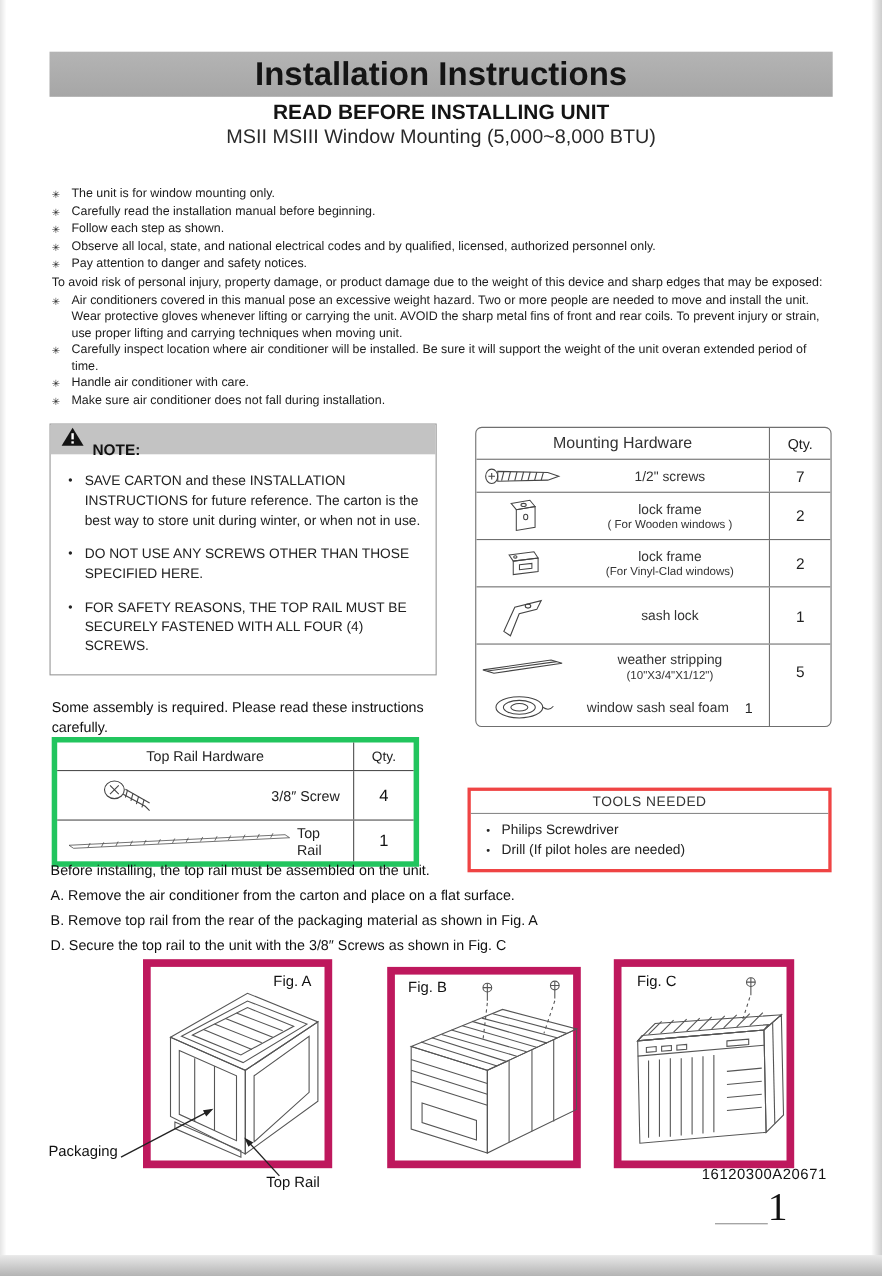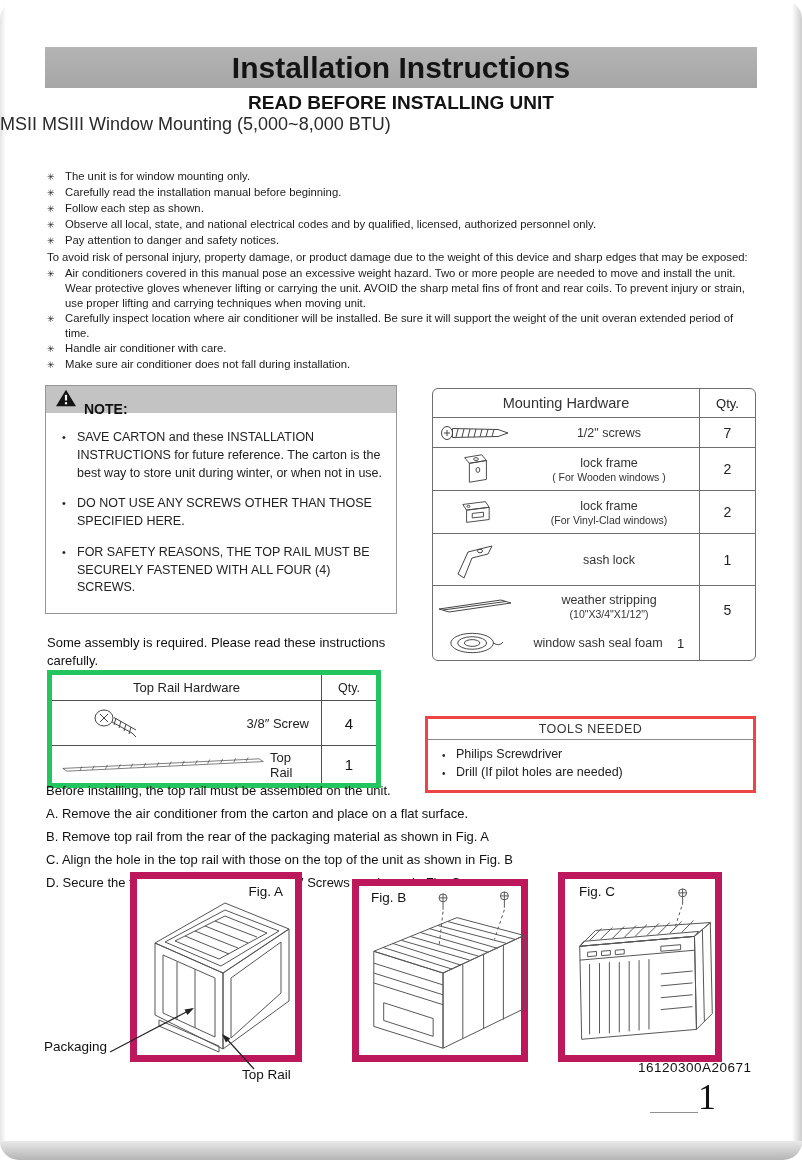--- a/index.html
+++ b/index.html
@@ -1,26 +1,26 @@
 <!DOCTYPE html>
 <html><head>
 <meta charset="utf-8">
 <style>
   * { margin:0; padding:0; box-sizing:border-box; }
   html,body { background:#ffffff; }
   body { font-family:"Liberation Sans", sans-serif; color:#1c1c1c; }
-  #page { position:relative; width:802px; height:1160px; background:#fff; overflow:hidden;border-radius:19px; }
+  #page { position:relative; width:802px; height:1160px; background:#fff; overflow:hidden; }
 
   
   .titlebar { position:absolute; left:45px; top:47px; width:712px; height:41px;
     background:linear-gradient(#b4b4b4,#a6a6a6); text-align:center; line-height:41px;
     font-size:30px; font-weight:bold; color:#141414; }
   .sub1 { position:absolute; left:0; top:92px; width:802px; text-align:center;
     font-size:19px; font-weight:bold; color:#141414; }
-  .sub2 { position:absolute; left:0; top:114px; width:802px; 
+  .sub2 { position:absolute; left:0; top:114px; width:802px; text-align:center;
     font-size:18px; color:#2a2a2a; }
   .warnbanner { position:absolute; left:45px; top:139px; width:712px; height:28px;
     background:#060606; color:#fff; text-align:center; line-height:28px;
     font-size:19px; font-weight:bold; }
 
   
   .warnings { position:absolute; left:47px; top:169px; width:710px; font-size:11.3px; line-height:15px; color:#1b1b1b; }
   .wline { display:flex; }
   .ast { flex:none; width:18px; font-size:9px; padding-top:1px; }
   .wintro { margin:1px 0; }
@@ -342,21 +342,20 @@
           <span class="dot">•</span>
           <span>Drill (If pilot holes are needed)</span>
         </div>
     </div>
   </div>
 
   <div class="steps">
     <div class="step-intro">Before installing, the top rail must be assembled on the unit.</div>
     <div class="step">A. Remove the air conditioner from the carton and place on a flat surface.</div>
     <div class="step">B. Remove top rail from the rear of the packaging material as shown in Fig. A</div>
-    <div class="step">C. Align the hole in the top rail with those on the top of the unit as shown in Fig. B</div>
     <div class="step">D. Secure the top rail to the unit with the 3/8″ Screws as shown in Fig. C</div>
   </div>
 
   <div class="fig fig-a">
     <svg width="170" height="188" viewBox="0 0 170 188">
       <g fill="none" stroke="#555" stroke-width="1">
         <path d="M18,64 L88,24 L152,50 L86,94 Z"></path>
         <path d="M28,63 L88,31 L142,52 L84,87 Z"></path>
         <path d="M38,62 L88,37 L130,54 L82,80 Z"></path>
         <line x1="48" y1="57" x2="92" y2="75"></line>

